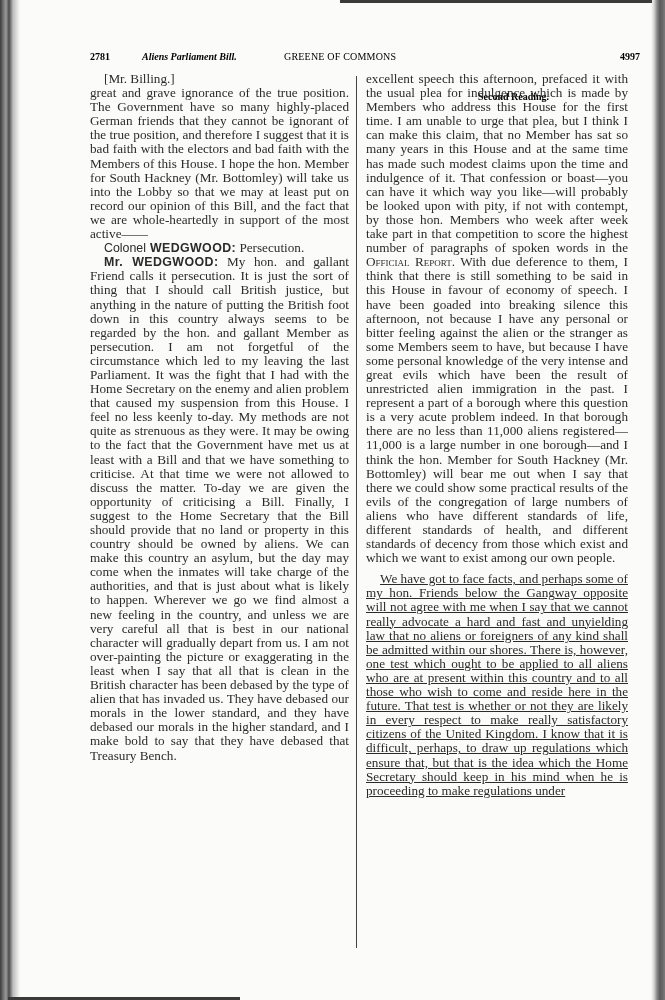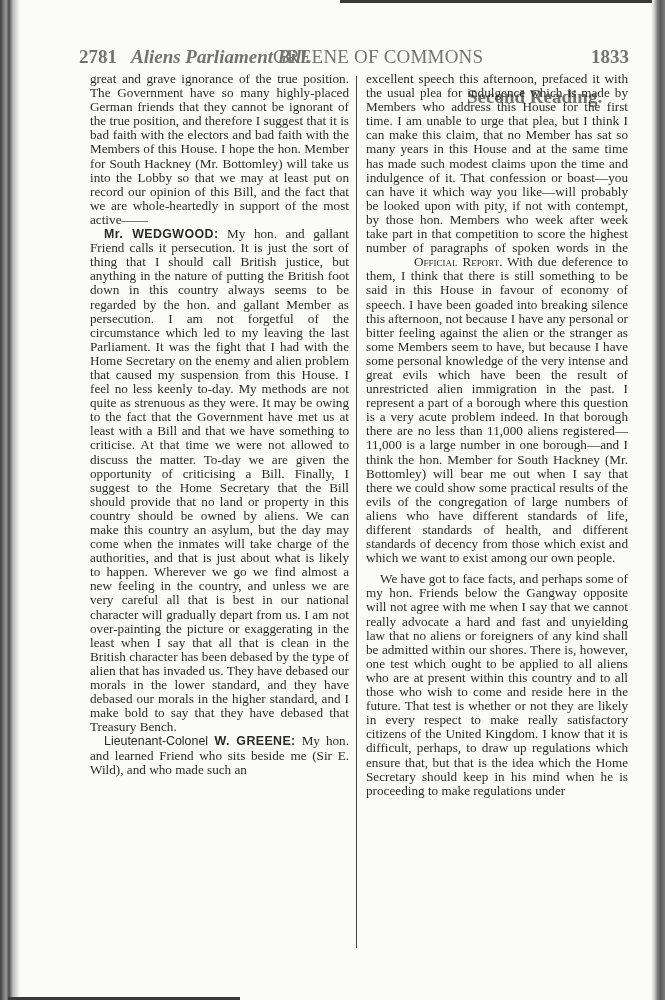--- a/index.html
+++ b/index.html
@@ -17,22 +17,22 @@
     position:absolute; right:0; top:0; width:14px; height:1000px;
     background:linear-gradient(to right,#fbfbf9 0,#d5d5d3 3px,#8a8a8a 6px,#5a5a5a 9px,#7a7a7a 14px);
   }
   .scan-top-bar {
     position:absolute; left:340px; top:0; width:312px; height:3px; background:#3a3a3a;
   }
   .scan-bottom-bar {
     position:absolute; left:8px; bottom:0; width:232px; height:3px; background:#3a3a3a;
   }
   .running-head {
-    position:absolute; top:48px; left:79px; width:550px; height:18px;
-    font-size:19px; line-height:18px; color:#737373;
+    position:absolute; top:48px; left:90px; width:550px; height:18px;
+    font-size:10px; line-height:18px; color:#000000;
   }
   .running-head .pg-left { position:absolute; left:0; top:0; font-weight:bold; }
   .running-head .pg-right { position:absolute; right:0; top:0; font-weight:bold; }
   .running-head .title-left { position:absolute; left:52px; top:0; font-style:italic; font-weight:bold; }
   .running-head .house { position:absolute; left:194px; top:0; letter-spacing:0.2px; }
   .running-head .title-right { position:absolute; left:388px; top:0; font-weight:bold;margin-top:40px; }
   .col {
     position:absolute; top:72px; width:259px;
     font-size:13.2px; line-height:14.1px; text-align:justify;
   }
@@ -42,52 +42,53 @@
     position:absolute; left:356px; top:76px; width:1px; height:955px; max-height:872px; background:#444;
   }
   .col p { margin:0; }
   .indent { text-indent:14px; }
   .attrib { padding-left:14px; margin-bottom:0; }
   .speaker-line { margin-top:9px; }
   .speaker {
     font-family:"Liberation Sans","DejaVu Sans",sans-serif; font-weight:bold; font-size:12.4px; letter-spacing:0.4px;
   }
   .speaker .title { font-weight:normal; letter-spacing:0; }
-  .sc { font-variant:small-caps;margin-left:48px; }
-  .para-gap { margin-top:7px !important; }
+  .sc { font-variant:small-caps; }
+  .para-gap { margin-top:7px !important;text-decoration:underline; }
 </style>
 </head>
 <body>
 
 <div class="scan-edge-left"></div>
 <div class="scan-edge-right"></div>
 <div class="scan-top-bar"></div>
 <div class="scan-bottom-bar"></div>
 
 <div class="running-head">
   <span class="pg-left">2781</span>
   <span class="title-left">Aliens Parliament Bill.</span>
   <span class="house">GREENE OF COMMONS</span>
   <span class="title-right">Second Reading.</span>
-  <span class="pg-right">1833</span>
+  <span class="pg-right">4997</span>
 </div>
 
 <div class="col-divider"></div>
 
 <div class="col col-left">
+  <p class="attrib">[Mr. Billing.]</p>
   <p>great and grave ignorance of the true position. The Government have so many highly-placed German friends that they cannot be ignorant of the true position, and therefore I suggest that it is bad faith with the electors and bad faith with the Members of this House. I hope the hon. Member for South Hackney (Mr. Bottomley) will take us into the Lobby so that we may at least put on record our opinion of this Bill, and the fact that we are whole-heartedly in support of the most active——</p>
 
+  <p class="indent speaker-line">
+    <span class="speaker"><span class="title">Colonel</span> <span>WEDGWOOD</span><span>:</span></span>
+    <span>Persecution.</span>
+  </p>
 
   <p class="indent speaker-line">
     <span class="speaker"><span>Mr. WEDGWOOD</span><span>:</span></span>
     <span>My hon. and gallant Friend calls it persecution. It is just the sort of thing that I should call British justice, but anything in the nature of putting the British foot down in this country always seems to be regarded by the hon. and gallant Member as persecution. I am not forgetful of the circumstance which led to my leaving the last Parliament. It was the fight that I had with the Home Secretary on the enemy and alien problem that caused my suspension from this House. I feel no less keenly to-day. My methods are not quite as strenuous as they were. It may be owing to the fact that the Government have met us at least with a Bill and that we have something to criticise. At that time we were not allowed to discuss the matter. To-day we are given the opportunity of criticising a Bill. Finally, I suggest to the Home Secretary that the Bill should provide that no land or property in this country should be owned by aliens. We can make this country an asylum, but the day may come when the inmates will take charge of the authorities, and that is just about what is likely to happen. Wherever we go we find almost a new feeling in the country, and unless we are very careful all that is best in our national character will gradually depart from us. I am not over-painting the picture or exaggerating in the least when I say that all that is clean in the British character has been debased by the type of alien that has invaded us. They have debased our morals in the lower standard, and they have debased our morals in the higher standard, and I make bold to say that they have debased that Treasury Bench.</span>
   </p>
 
-  <p class="indent speaker-line">
-    <span class="speaker"><span class="title">Lieutenant-Colonel</span> <span>W. GREENE</span><span>:</span></span>
-    <span>My hon. and learned Friend who sits beside me (Sir E. Wild), and who made such an</span>
-  </p>
 </div>
 
 <div class="col col-right">
   <p><span>excellent speech this afternoon, prefaced it with the usual plea for indulgence which is made by Members who address this House for the first time. I am unable to urge that plea, but I think I can make this claim, that no Member has sat so many years in this House and at the same time has made such modest claims upon the time and indulgence of it. That confession or boast—you can have it which way you like—will probably be looked upon with pity, if not with contempt, by those hon. Members who week after week take part in that competition to score the highest number of paragraphs of spoken words in the</span> <span class="sc">Official Report</span><span>. With due deference to them, I think that there is still something to be said in this House in favour of economy of speech. I have been goaded into breaking silence this afternoon, not because I have any personal or bitter feeling against the alien or the stranger as some Members seem to have, but because I have some personal knowledge of the very intense and great evils which have been the result of unrestricted alien immigration in the past. I represent a part of a borough where this question is a very acute problem indeed. In that borough there are no less than 11,000 aliens registered—11,000 is a large number in one borough—and I think the hon. Member for South Hackney (Mr. Bottomley) will bear me out when I say that there we could show some practical results of the evils of the congregation of large numbers of aliens who have different standards of life, different standards of health, and different standards of decency from those which exist and which we want to exist among our own people.</span></p>
   <p class="indent para-gap">We have got to face facts, and perhaps some of my hon. Friends below the Gangway opposite will not agree with me when I say that we cannot really advocate a hard and fast and unyielding law that no aliens or foreigners of any kind shall be admitted within our shores. There is, however, one test which ought to be applied to all aliens who are at present within this country and to all those who wish to come and reside here in the future. That test is whether or not they are likely in every respect to make really satisfactory citizens of the United Kingdom. I know that it is difficult, perhaps, to draw up regulations which ensure that, but that is the idea which the Home Secretary should keep in his mind when he is proceeding to make regulations under</p>
 </div>
 
 </body></html>

